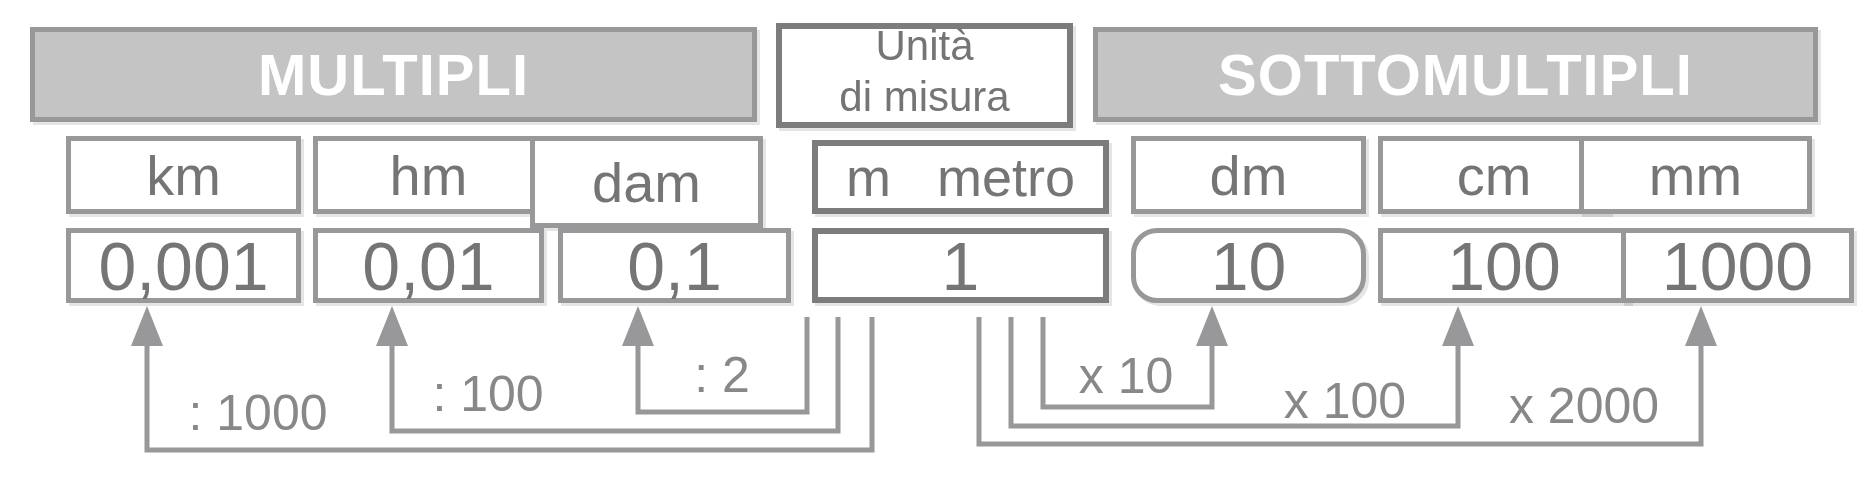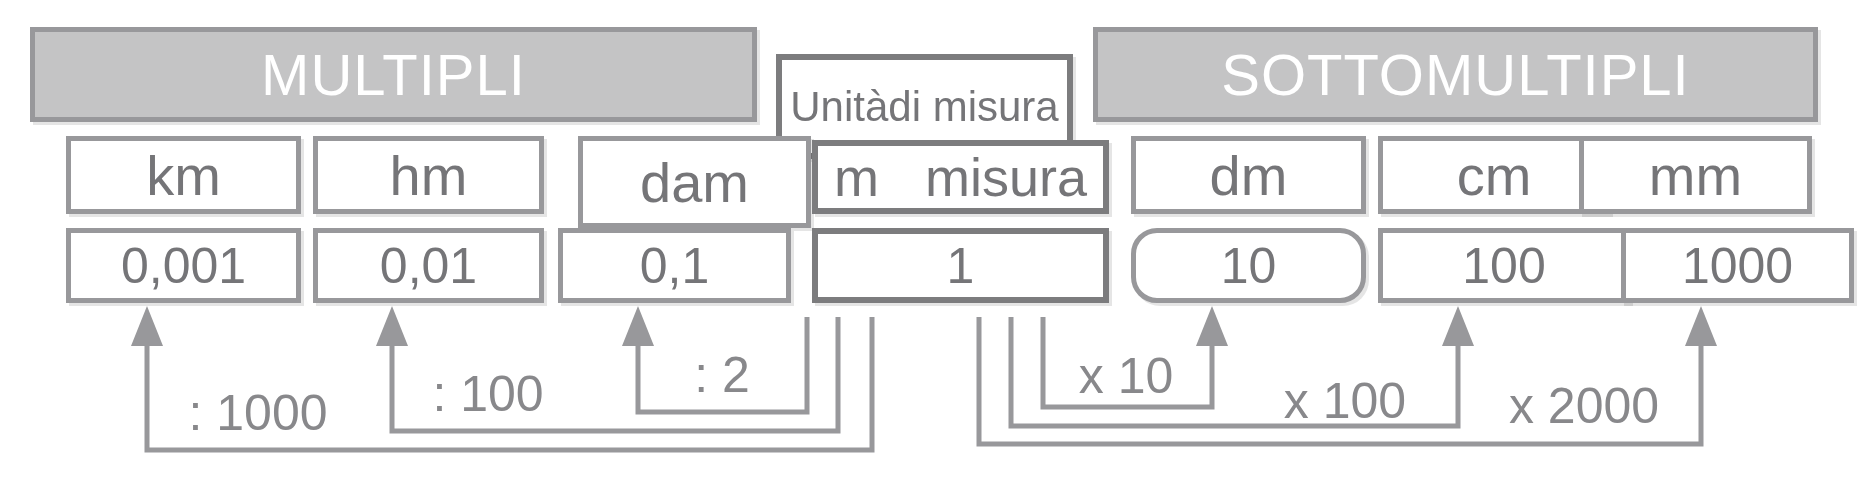--- a/index.html
+++ b/index.html
@@ -29,45 +29,45 @@
   }
   .header-box {
     position: absolute;
     box-sizing: border-box;
     background: var(--header-fill, #c4c4c5);
     border: 5px solid var(--box-border, #98989b);
     display: flex;
     align-items: center;
     justify-content: center;
     color: var(--header-text, #ffffff);
-    font-weight: normal;
+    font-weight: bold;
     font-size: 58px;
     letter-spacing: 1px;
     box-shadow: 3px 3px 0 rgba(0,0,0,0.10);
   }
   .unita-box {
     position: absolute;
     box-sizing: border-box;
     background: #ffffff;
     border: 6px solid var(--center-box-border, #7c7c7e);
     display: flex;
+    flex-direction: column;
     align-items: center;
-    justify-content: center;
+    justify-content: flex-end;
     color: var(--text, #757578);
     font-size: 42px;
     line-height: 1.22;
     box-shadow: 3px 3px 0 rgba(0,0,0,0.10);
-    margin-top: 31px;
   }
   .center-border {
     border-color: var(--center-box-border, #7c7c7e);
     border-width: 6px;
   }
   .unit-box  { font-size: 56px; }
-  .value-box { font-size: 50px; }
+  .value-box { font-size: 68px; }
   .metro-box { gap: 46px; font-size: 54px; }
   .arrow-label {
     position: absolute;
     transform: translate(-50%, -50%);
     font-size: 50px;
     color: var(--label-text, #88888b);
     white-space: nowrap;
   }
   .arrows-svg {
     position: absolute;
@@ -94,25 +94,25 @@
 
   <div class="unita-box" style="left:776px; top:23px; width:297px; height:105px;">
     <div>Unità</div>
     <div>di misura</div>
   </div>
 
   <div class="header-box" style="left:1093px; top:27px; width:725px; height:95px;">SOTTOMULTIPLI</div>
 
   <div class="box unit-box" style="left:30px; top:136px; width:235px; height:78px;">km</div>
   <div class="box unit-box" style="left:277px; top:136px; width:231px; height:78px;">hm</div>
-  <div class="box unit-box" style="left:542px; top:136px; width:233px; height:92px;">dam</div>
+  <div class="box unit-box" style="left:494px; top:136px; width:233px; height:92px;">dam</div>
 
   <div class="box unit-box metro-box center-border" style="left:776px; top:140px; width:297px; height:74px;">
     <span>m</span>
-    <span>misura</span>
+    <span>metro</span>
   </div>
 
   <div class="box unit-box" style="left:1095px; top:136px; width:235px; height:78px;">dm</div>
   <div class="box unit-box" style="left:1342px; top:136px; width:232px; height:78px;">cm</div>
   <div class="box unit-box" style="left:1543px; top:136px; width:233px; height:78px;">mm</div>
 
   <div class="box value-box" style="left:30px; top:228px; width:235px; height:75px;">0,001</div>
   <div class="box value-box" style="left:277px; top:228px; width:231px; height:75px;">0,01</div>
   <div class="box value-box" style="left:522px; top:228px; width:233px; height:75px;">0,1</div>
   <div class="box value-box center-border" style="left:776px; top:228px; width:297px; height:75px;">1</div>

